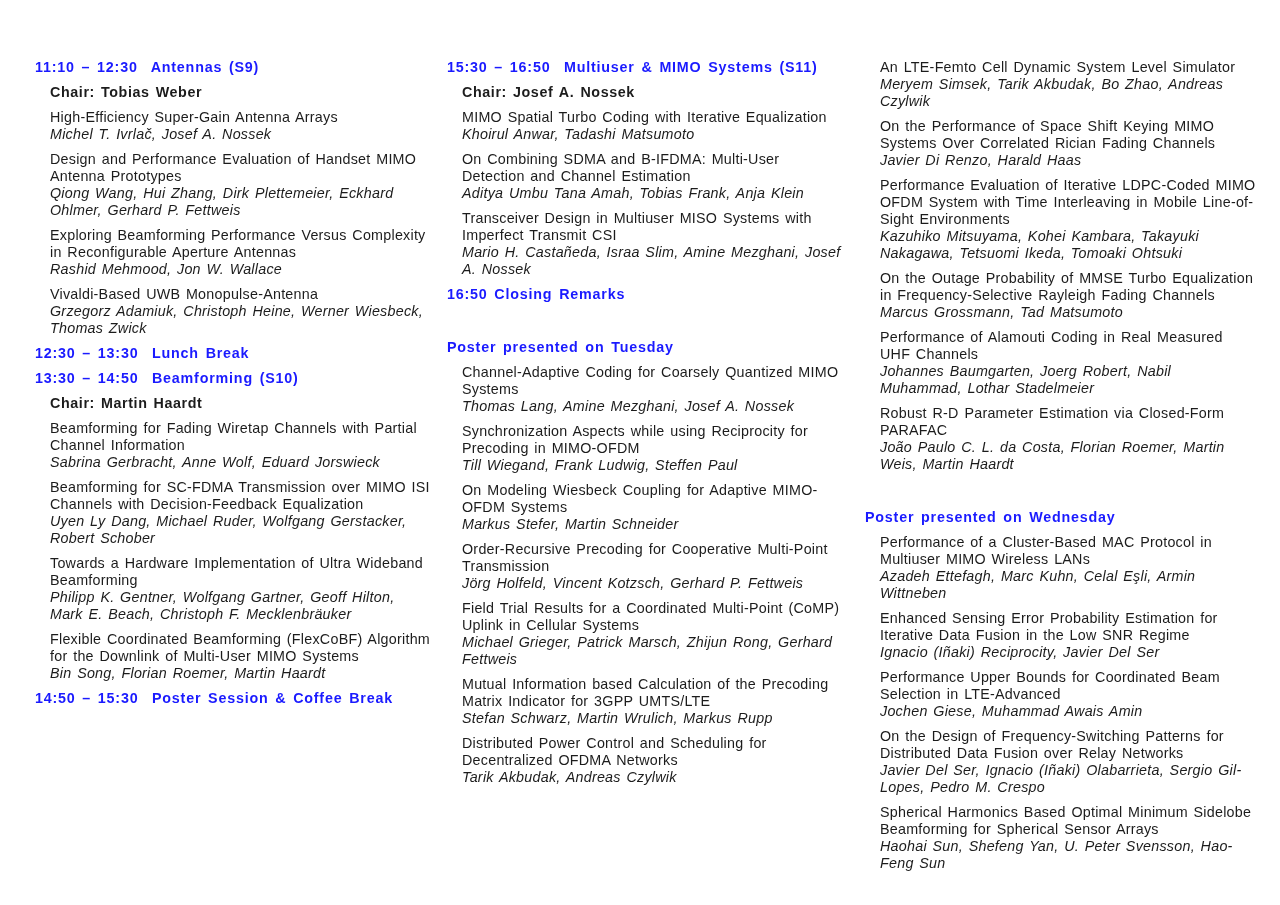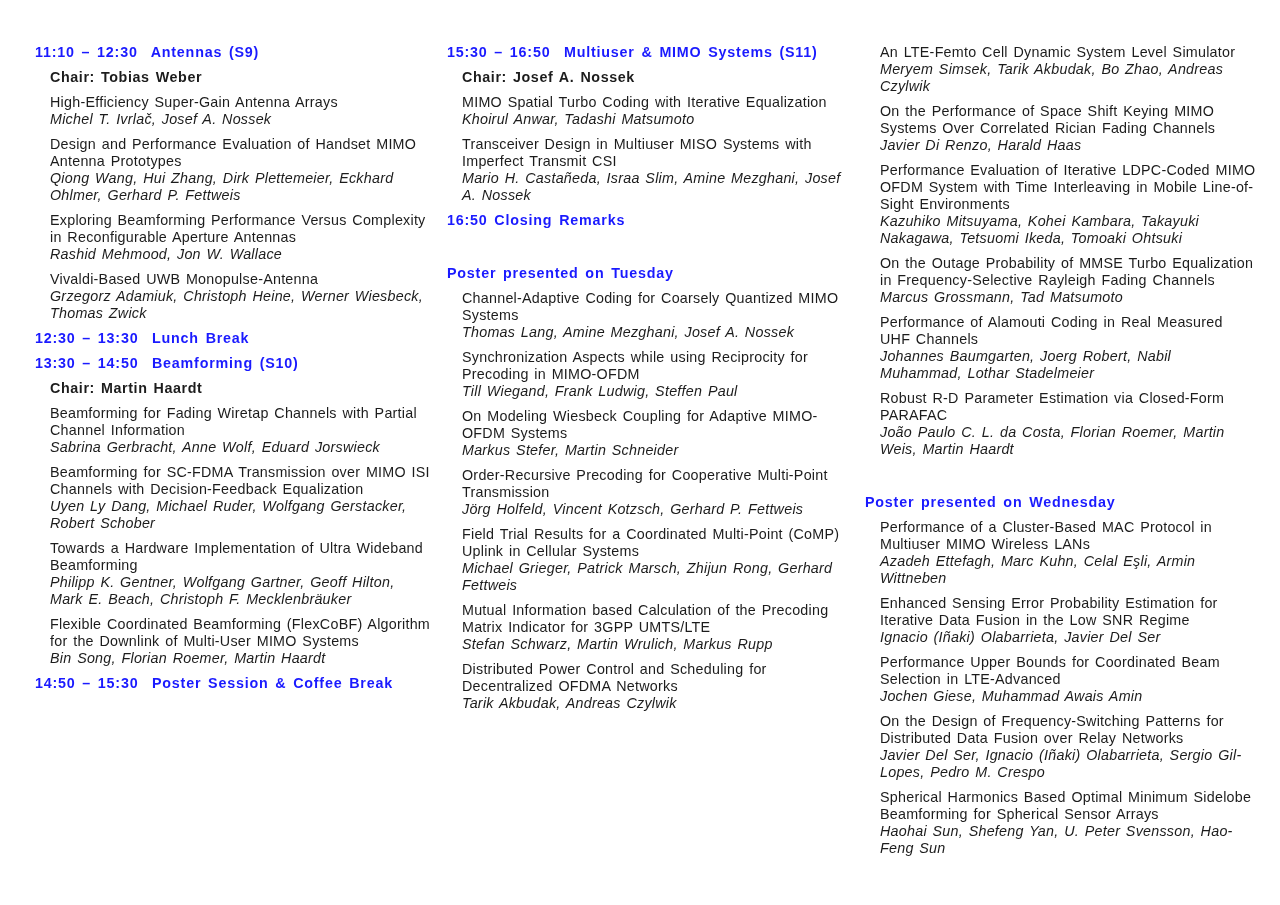--- a/index.html
+++ b/index.html
@@ -14,21 +14,21 @@
     font-family: "Liberation Sans", "DejaVu Sans", sans-serif;
     color: #1c1c1c;
     font-size: 14.3px;
     line-height: 17px;
     letter-spacing: 0.25px;
     word-spacing: 1.5px;
     position: relative;
   }
   .col {
     position: absolute;
-    top: 44px;
+    top: 59px;
   }
   #col0 { left: 35px;  width: 400px; }
   #col1 { left: 447px; width: 400px; }
   #col2 { left: 865px; width: 397px; }
 
   .session, .poster {
     color: #1a1aff;
     font-weight: bold;
     letter-spacing: 0.8px;
     word-spacing: 2px;
@@ -95,20 +95,24 @@
     <div class="session">14:50 – 15:30  Poster Session &amp; Coffee Break</div>
   </div>
 <div id="col1" class="col">
     <div class="session">15:30 – 16:50  Multiuser &amp; MIMO Systems (S11)</div>
     <div class="chair">Chair: Josef A. Nossek</div>
     <div class="paper">
       <div class="title">MIMO Spatial Turbo Coding with Iterative Equalization</div>
       <div class="authors">Khoirul Anwar, Tadashi Matsumoto</div>
     </div>
     <div class="paper">
+      <div class="title">On Combining SDMA and B-IFDMA: Multi-User Detection and Channel Estimation</div>
+      <div class="authors">Aditya Umbu Tana Amah, Tobias Frank, Anja Klein</div>
+    </div>
+    <div class="paper">
       <div class="title">Transceiver Design in Multiuser MISO Systems with Imperfect Transmit CSI</div>
       <div class="authors">Mario H. Castañeda, Israa Slim, Amine Mezghani, Josef A. Nossek</div>
     </div>
     <div class="session">16:50 Closing Remarks</div>
     <div class="poster">Poster presented on Tuesday</div>
     <div class="paper">
       <div class="title">Channel-Adaptive Coding for Coarsely Quantized MIMO Systems</div>
       <div class="authors">Thomas Lang, Amine Mezghani, Josef A. Nossek</div>
     </div>
     <div class="paper">
@@ -161,21 +165,21 @@
       <div class="title">Robust R-D Parameter Estimation via Closed-Form PARAFAC</div>
       <div class="authors">João Paulo C. L. da Costa, Florian Roemer, Martin Weis, Martin Haardt</div>
     </div>
     <div class="poster">Poster presented on Wednesday</div>
     <div class="paper">
       <div class="title">Performance of a Cluster-Based MAC Protocol in Multiuser MIMO Wireless LANs</div>
       <div class="authors">Azadeh Ettefagh, Marc Kuhn, Celal Eşli, Armin Wittneben</div>
     </div>
     <div class="paper">
       <div class="title">Enhanced Sensing Error Probability Estimation for Iterative Data Fusion in the Low SNR Regime</div>
-      <div class="authors">Ignacio (Iñaki) Olabarrieta, Javier Del Ser</div>
+      <div class="authors">Ignacio (Iñaki) Reciprocity, Javier Del Ser</div>
     </div>
     <div class="paper">
       <div class="title">Performance Upper Bounds for Coordinated Beam Selection in LTE-Advanced</div>
       <div class="authors">Jochen Giese, Muhammad Awais Amin</div>
     </div>
     <div class="paper">
       <div class="title">On the Design of Frequency-Switching Patterns for Distributed Data Fusion over Relay Networks</div>
       <div class="authors">Javier Del Ser, Ignacio (Iñaki) Olabarrieta, Sergio Gil-Lopes, Pedro M. Crespo</div>
     </div>
     <div class="paper">

